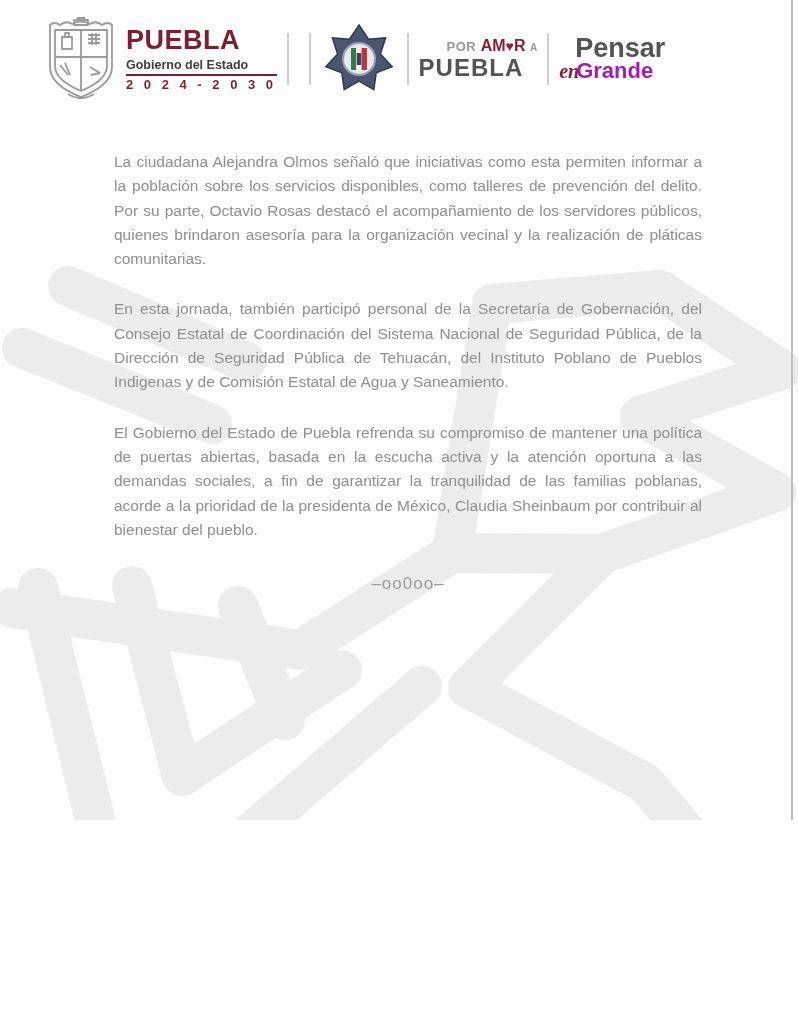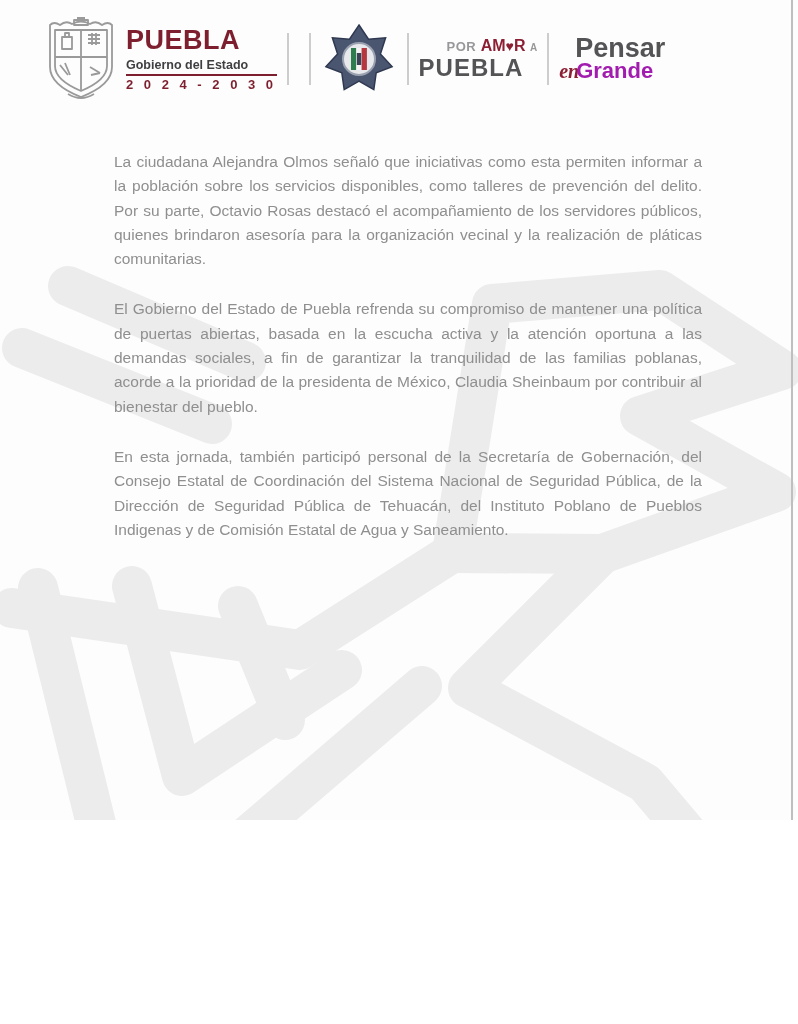--- a/index.html
+++ b/index.html
@@ -134,22 +134,23 @@
     <div class="pensar">
       <div class="pen-top">Pensar</div>
       <div class="pen-bottom">
         <span class="pen-en">en</span><span class="pen-grande">Grande</span>
       </div>
     </div>
   </div>
 
   <div class="doc-body">
     <p>La ciudadana Alejandra Olmos señaló que iniciativas como esta permiten informar a la población sobre los servicios disponibles, como talleres de prevención del delito. Por su parte, Octavio Rosas destacó el acompañamiento de los servidores públicos, quienes brindaron asesoría para la organización vecinal y la realización de pláticas comunitarias.</p>
+    <p>En esta jornada, también participó personal de la Secretaría de Gobernación, del Consejo Estatal de Coordinación del Sistema Nacional de Seguridad Pública, de la Dirección de Seguridad Pública de Tehuacán, del Instituto Poblano de Pueblos Indigenas y de Comisión Estatal de Agua y Saneamiento.</p>
     <p>El Gobierno del Estado de Puebla refrenda su compromiso de mantener una política de puertas abiertas, basada en la escucha activa y la atención oportuna a las demandas sociales, a fin de garantizar la tranquilidad de las familias poblanas, acorde a la prioridad de la presidenta de México, Claudia Sheinbaum por contribuir al bienestar del pueblo.</p>
-    <p>En esta jornada, también participó personal de la Secretaría de Gobernación, del Consejo Estatal de Coordinación del Sistema Nacional de Seguridad Pública, de la Dirección de Seguridad Pública de Tehuacán, del Instituto Poblano de Pueblos Indigenas y de Comisión Estatal de Agua y Saneamiento.</p>
+    <div class="separator">–oo0oo–</div>
   </div>
 
   <div class="doc-footer">
   </div>
 
   <svg class="talavera-border" width="742" height="52" viewBox="0 0 742 52" aria-hidden="true">
     <defs>
       <g id="petal">
         <g transform="rotate(45)">
           <rect x="-7.2" y="-7.2" width="14.4" height="14.4" rx="4.2" fill="#9d4256"></rect>

